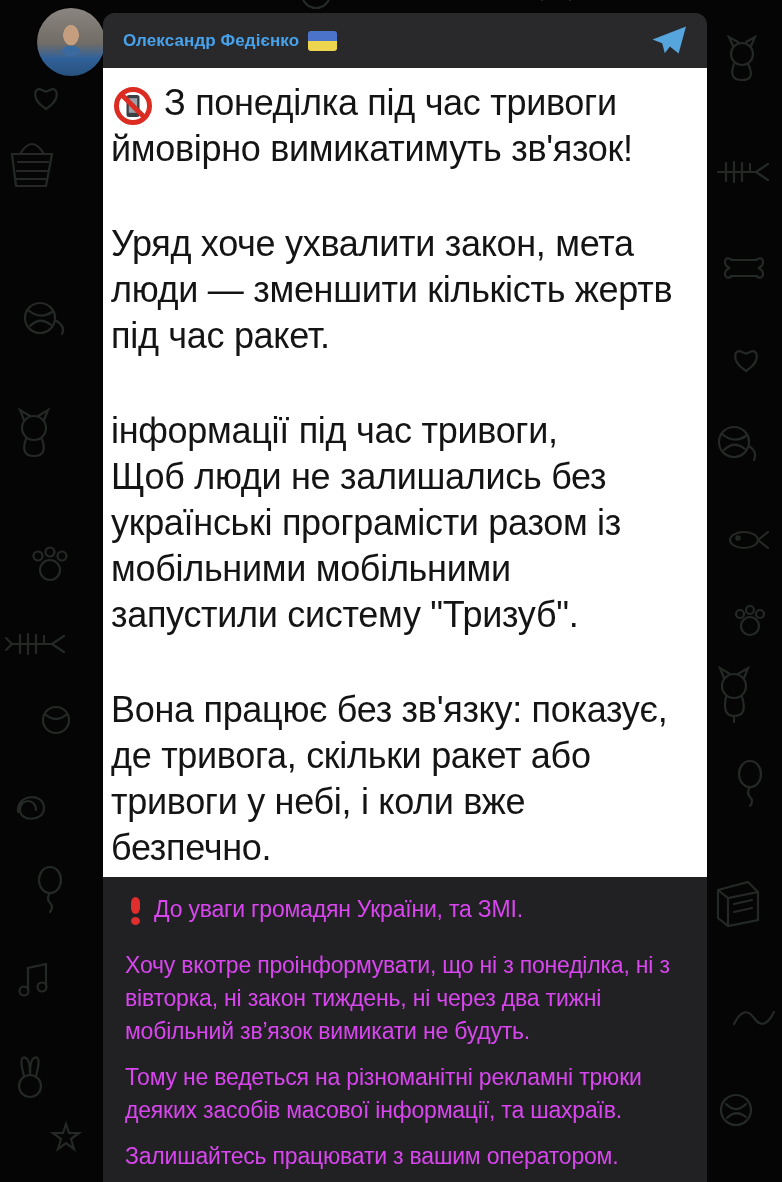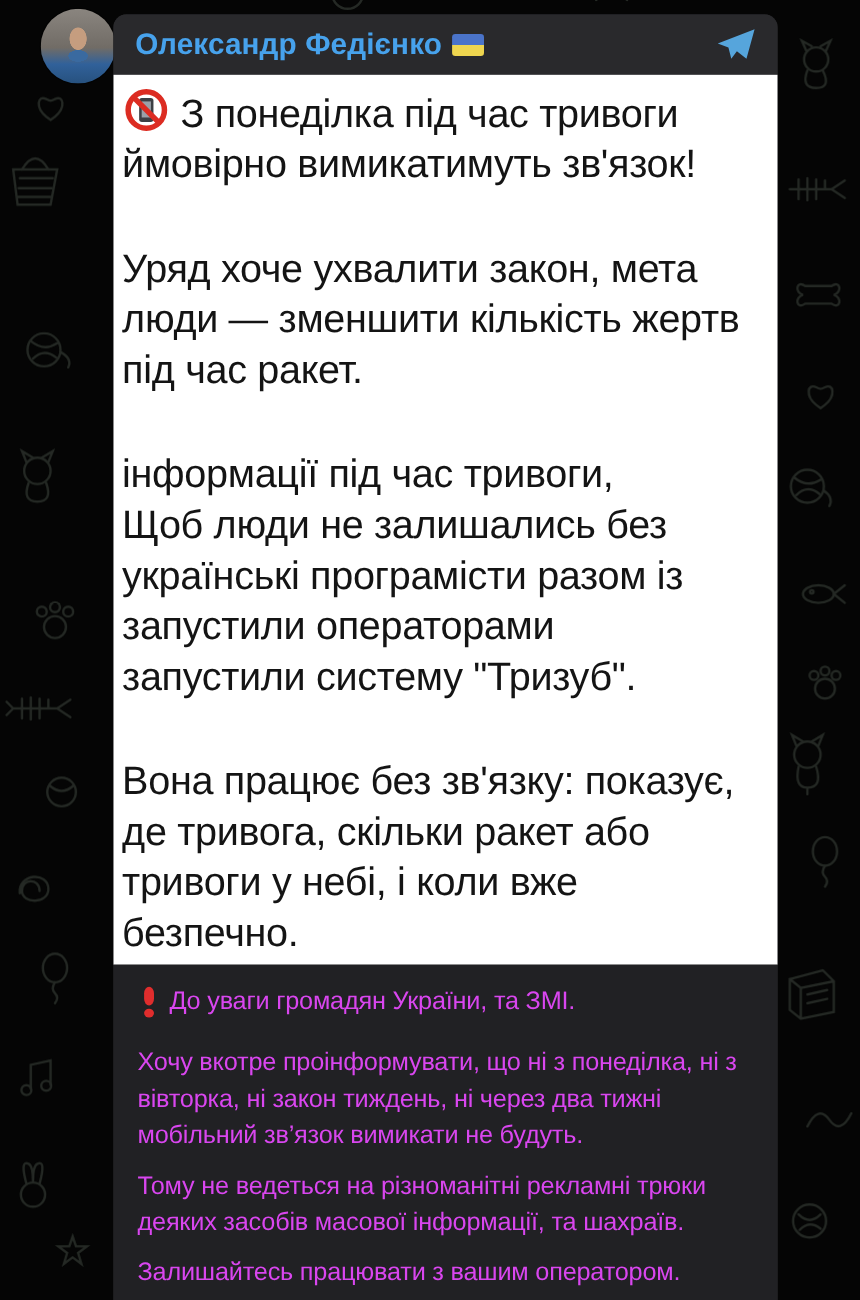--- a/index.html
+++ b/index.html
@@ -22,37 +22,37 @@
   }
 
   .bubble {
     position:absolute; left:103px; top:13px; width:604px; height:1169px;
     border-radius:12px 12px 0 0; overflow:hidden; background:#212124;
   }
   .bubble-header {
     height:55px; background:#29292c; display:flex; align-items:center;
     padding:0 20px; box-sizing:border-box;
   }
-  .channel-name { color:#47a2ec; font-size:27px; font-weight:700; letter-spacing:.1px; }
+  .channel-name { color:#47a2ec; font-size:17px; font-weight:700; letter-spacing:.1px; }
   .flag {
     display:inline-block; width:29px; height:20px; margin-left:9px; border-radius:3px;
     background:linear-gradient(180deg,#4a73c9 0 50%,#eed54f 50% 100%);
   }
   .plane { margin-left:auto; display:flex; align-items:center; }
 
   .attachment {
     background:#ffffff; height:809px; box-sizing:border-box;
     padding:12px 8px 0 8px; color:#141414;
     font-size:36px; line-height:46px; letter-spacing:-0.3px;
     overflow:hidden;
   }
   .att-para { margin:0 0 49px 0; }
   .att-para:last-child { margin-bottom:0; }
   .att-para .ln, .att-line { white-space:nowrap; }
-  .head-line1 { display:flex; align-items:flex-start; white-space:nowrap; }
+  .head-line1 { display:flex; align-items:flex-end; white-space:nowrap; }
   .no-phone { display:inline-block; width:40px; height:40px; margin:0 11px 0 2px; flex:0 0 auto; }
 
   .caption {
     background:#212124; color:#d946ef; box-sizing:border-box;
     padding:16px 20px 0 22px; font-size:23px; line-height:33px; letter-spacing:-0.2px;
     height:306px; overflow:hidden;
   }
   .notice-line { display:flex; align-items:center; margin:0 0 23px 0; white-space:nowrap; }
   .excl { display:inline-block; width:9px; margin:0 14px 0 6px; transform:translateY(1px); flex:0 0 auto; }
   .excl .bar { display:block; width:9px; height:17px; border-radius:4.5px/6px; background:#e02d2d; }
@@ -208,21 +208,21 @@
       </div>
       <div class="att-para">
           <div class="ln">Уряд хоче ухвалити закон, мета</div>
           <div class="ln">люди — зменшити кількість жертв</div>
           <div class="ln">під час ракет.</div>
         </div>
       <div class="att-para">
           <div class="ln">інформації під час тривоги,</div>
           <div class="ln">Щоб люди не залишались без</div>
           <div class="ln">українські програмісти разом із</div>
-          <div class="ln">запустили операторами</div>
+          <div class="ln">мобільними мобільними</div>
           <div class="ln">запустили систему "Тризуб".</div>
         </div>
       <div class="att-para">
           <div class="ln">Вона працює без зв'язку: показує,</div>
           <div class="ln">де тривога, скільки ракет або</div>
           <div class="ln">тривоги у небі, і коли вже</div>
           <div class="ln">безпечно.</div>
         </div>
     </div>
 

